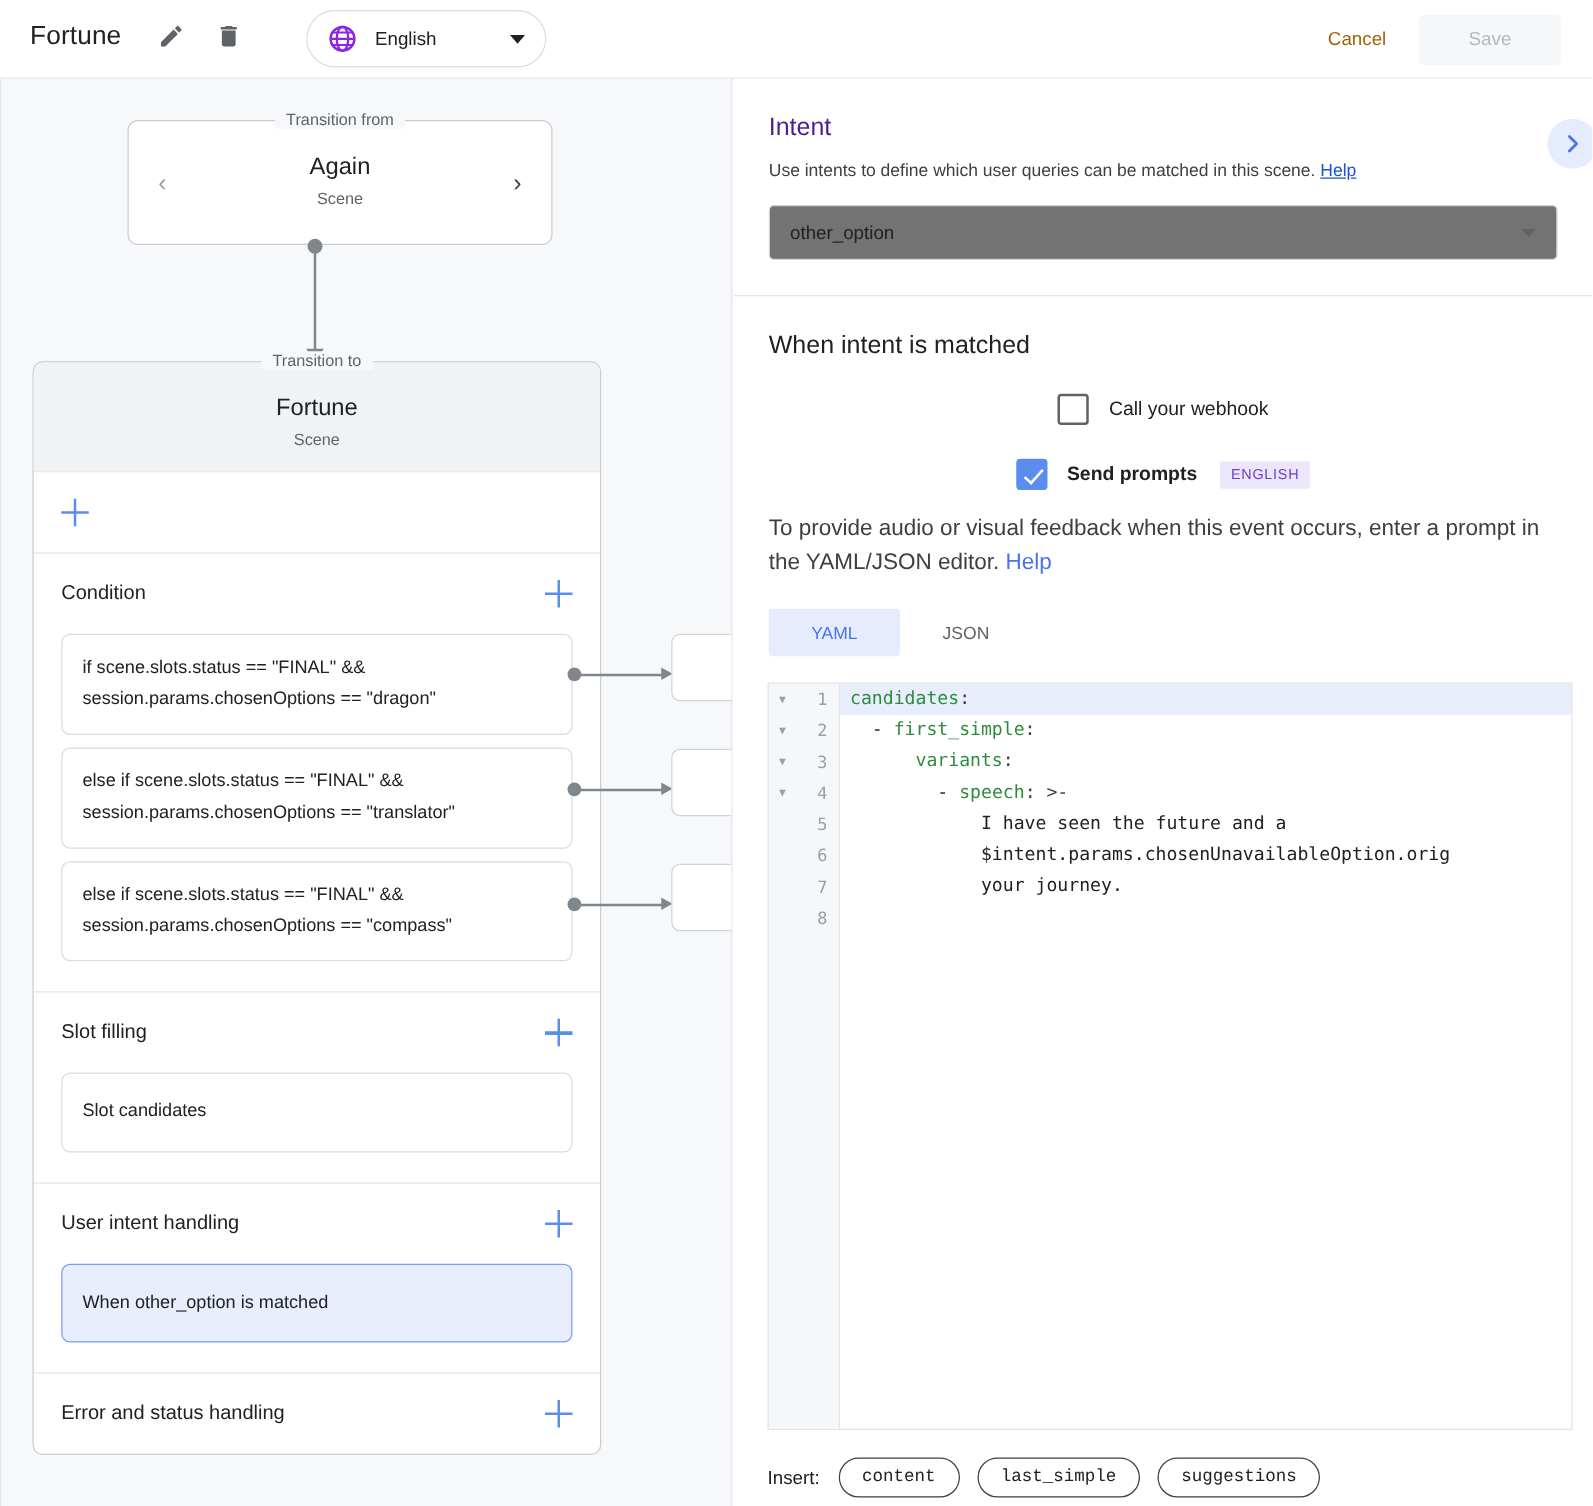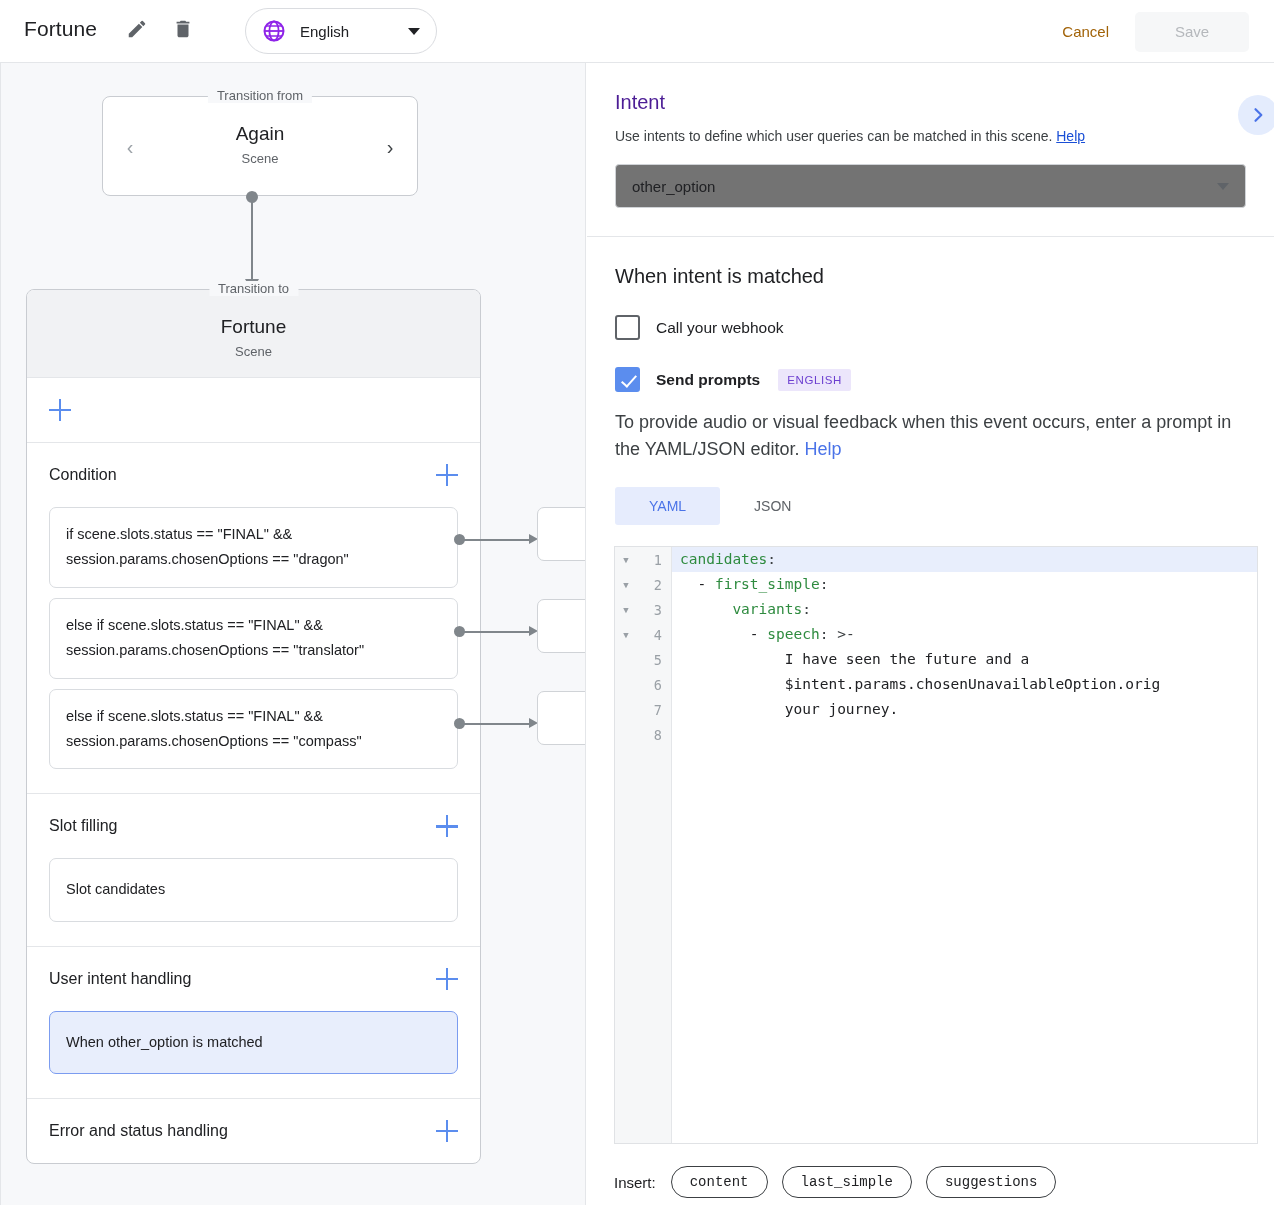--- a/index.html
+++ b/index.html
@@ -73,21 +73,21 @@
     border: 1px solid #c9ccd1; border-radius: 8px; background: #fff;
     position: relative;
   }
   .fslegend {
     position: absolute; top: -9px; left: 50%; transform: translateX(-50%);
     background: #f7f8fa; padding: 0 9px;
     font-size: 13px; color: #5f6368; white-space: nowrap;
   }
 
   #from-card { left: 101px; top: 33px; width: 300px; height: 100px; }
-  #from-card .fsbox { width: 316px; height: 100px; }
+  #from-card .fsbox { width: 340px; height: 100px; }
   .sc-name { text-align: center; font-size: 19px; color: #202124; padding-top: 26px; }
   .sc-sub  { text-align: center; font-size: 13px; color: #5f6368; margin-top: 6px; }
   .arr-l, .arr-r {
     position: absolute; top: 38px; width: 22px; height: 24px;
     color: #9aa0a6; cursor: pointer; font-size: 20px; line-height: 24px;
     text-align: center; user-select: none;
   }
   .arr-l { left: 16px; }
   .arr-r { right: 16px; color: #3c4043; }
 
@@ -188,21 +188,21 @@
   .chev-btn {
     position: absolute; right: -4px; top: 32px;
     width: 40px; height: 40px; border-radius: 20px; background: #e4ecfd;
     display: flex; align-items: center; justify-content: center; cursor: pointer;
   }
   .chev-btn svg { width: 20px; height: 20px; }
 
   .r-sec-2 { padding: 28px 28px 0 28px; }
   .r-h2 { font-size: 20px; color: #202124; }
 
-  .cbrow { display: flex; align-items: center; margin-top: 27px; }
+  .cbrow { display: flex; align-items: center; margin-top: 27px; justify-content: center; }
   .cbox {
     width: 25px; height: 25px; border: 2px solid #5f6368; border-radius: 3px;
     background: #fff; cursor: pointer; flex: 0 0 25px;
   }
   .cbox.checked {
     background: #5b8dee; border-color: #5b8dee; position: relative;
   }
   .cbox.checked::after {
     content: ""; position: absolute; left: 8px; top: 3px;
     width: 6px; height: 13px; border: solid #fff;

